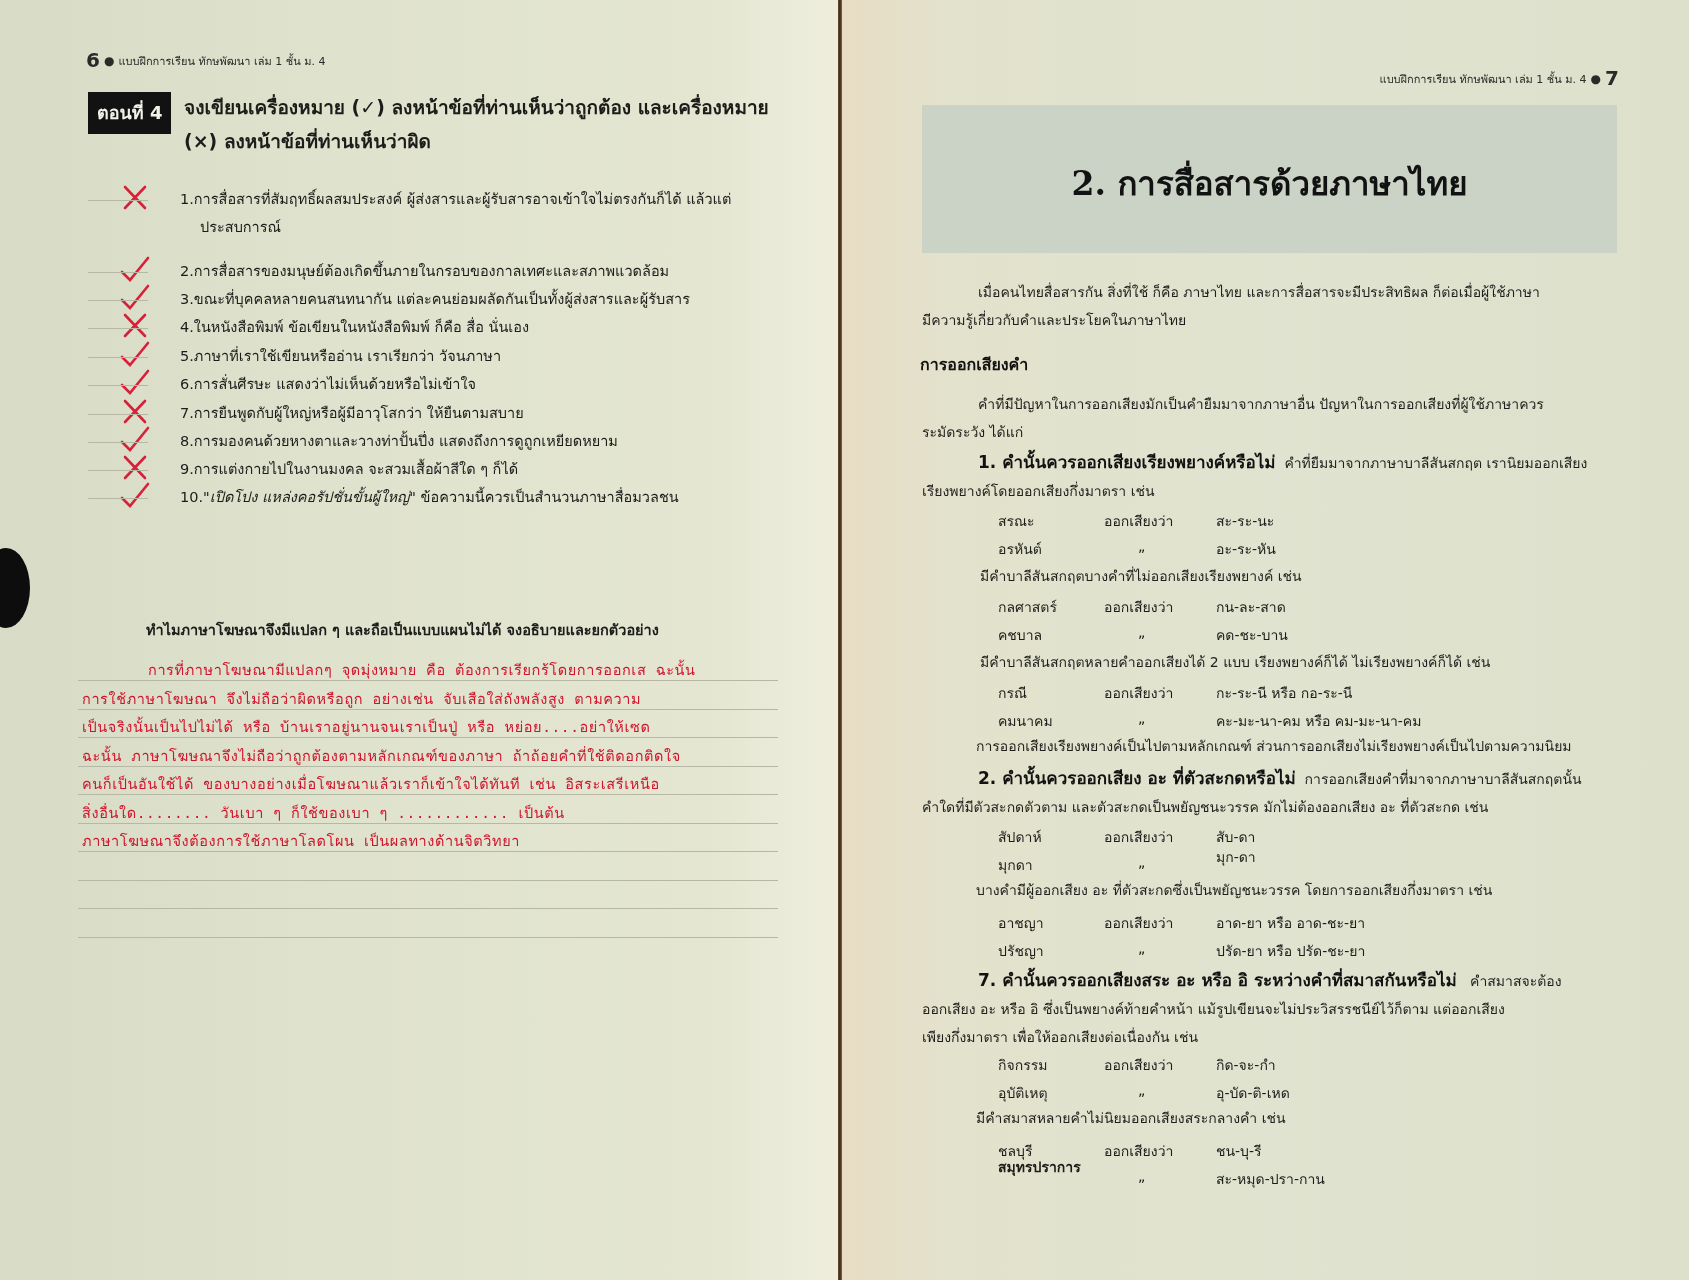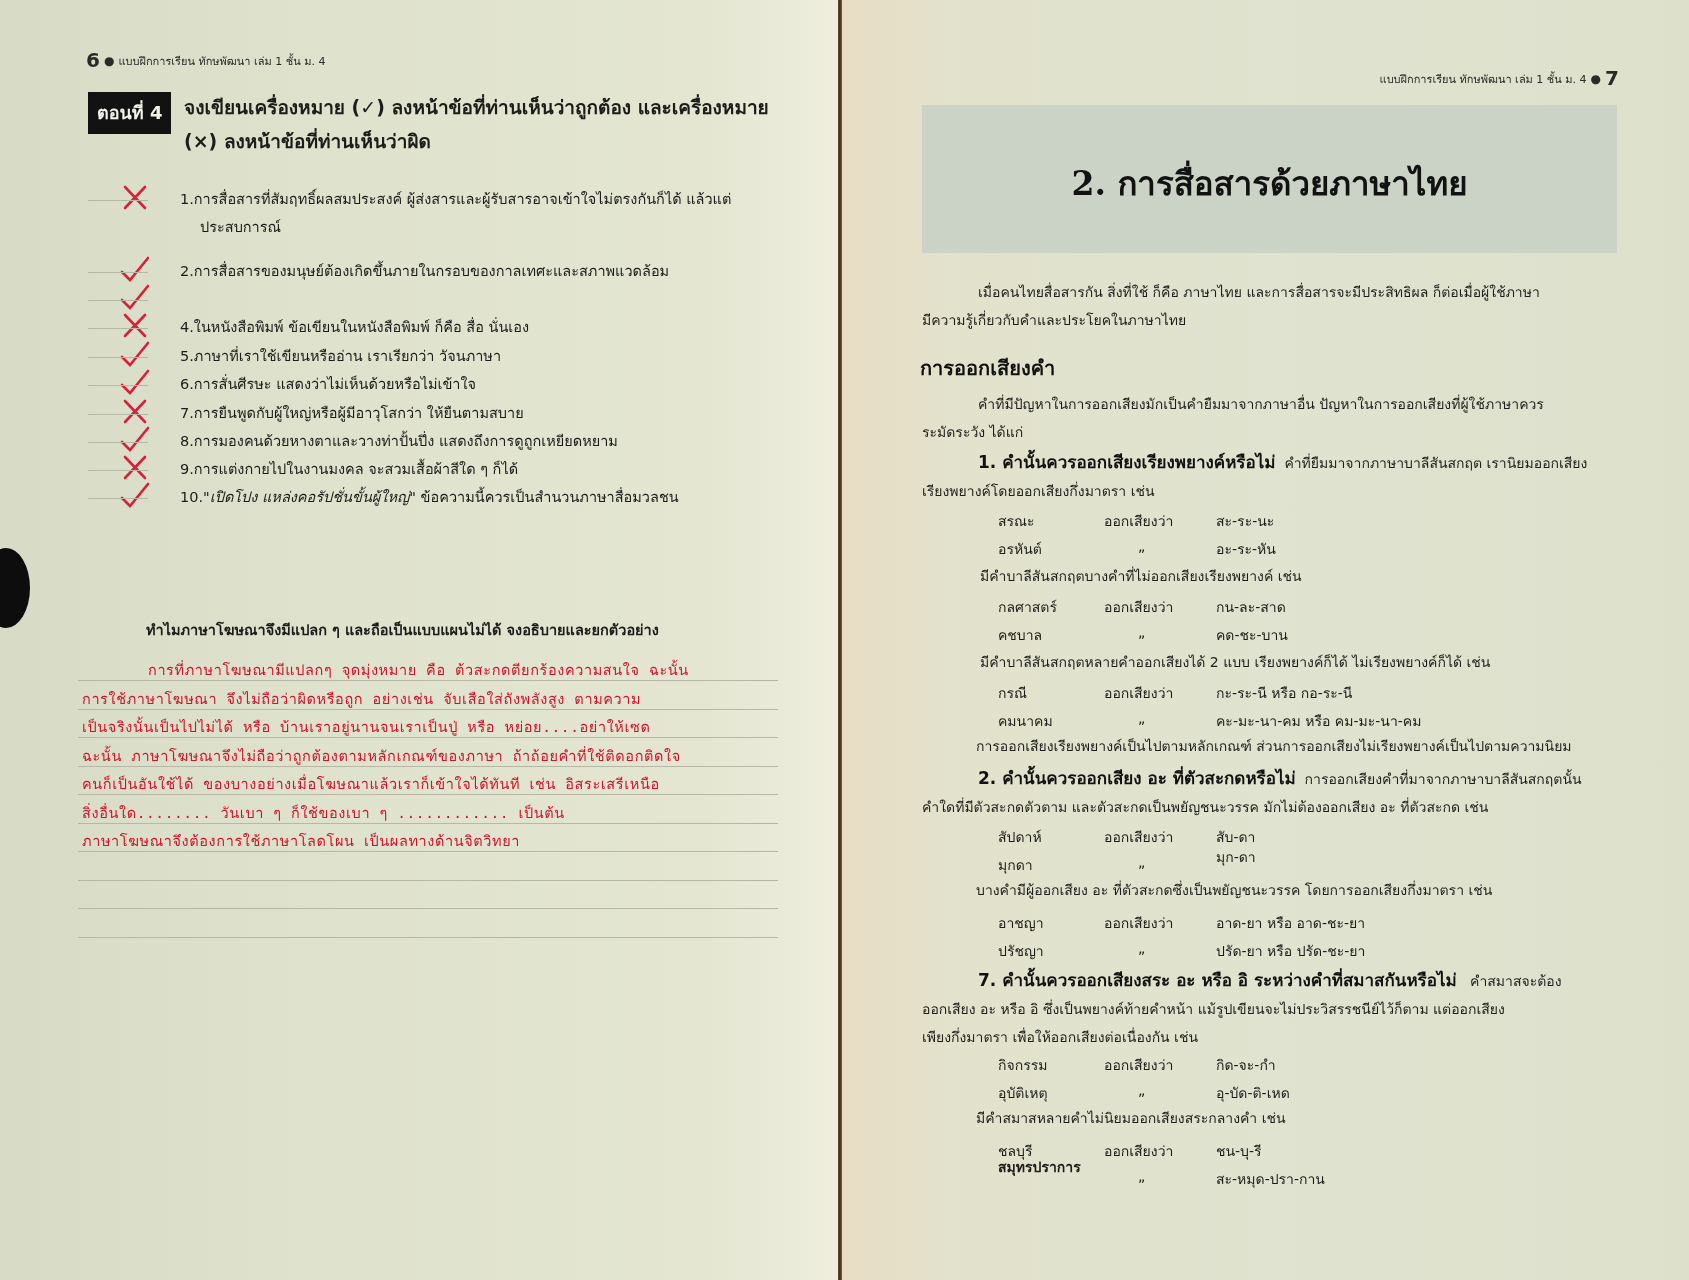--- a/index.html
+++ b/index.html
@@ -17,21 +17,21 @@
   .instr{font-weight:bold;font-size:19px;line-height:34px;}
   .item{position:absolute;left:0;font-size:14.5px;line-height:22px;width:620px;}
   .mark{position:absolute;width:34px;height:30px;}
   .mark svg{width:100%;height:100%;}
   .rule{position:absolute;height:1px;background:#b6b8a4;}
   .question{position:absolute;font-size:14.5px;font-weight:bold;}
   .hand{position:absolute;color:#d0142c;font-size:14.5px;letter-spacing:0.6px;white-space:nowrap;font-family:"DejaVu Sans Mono","Liberation Mono",monospace;}
   .title-band{position:absolute;left:922px;top:105px;width:695px;height:148px;background:#cbd3c6;}
   .title{position:absolute;left:0;width:100%;top:52px;text-align:center;font-size:33px;font-weight:bold;color:#121212;font-family:"DejaVu Serif","Liberation Serif",serif;}
   .para{position:absolute;font-size:14px;line-height:28px;color:#1e1e1c;}
-  .h2{position:absolute;font-size:20px;font-weight:bold;color:#121212;}
+  .h2{position:absolute;font-size:16px;font-weight:bold;color:#121212;}
   .sub{font-weight:bold;font-size:17px;color:#121212;}
   .ex{position:absolute;font-size:14px;}
   .ex span{position:absolute;white-space:nowrap;}
 </style>
 </head>
 <body>
 
 <div class="page page-left">
   <div class="hole"></div>
 
@@ -55,20 +55,21 @@
       <div class="item" style="left: 62px; top: -2px;"><span>1.</span><span>การสื่อสารที่สัมฤทธิ์ผลสมประสงค์ ผู้ส่งสารและผู้รับสารอาจเข้าใจไม่ตรงกันก็ได้ แล้วแต่</span><div style="padding-left: 20px; margin-top: 6px;">ประสบการณ์</div></div>
       <div class="mark" style="left: 0px; top: 64px;"><svg viewBox="0 0 34 30">
           <path d="M4 18 L12 26 L30 4" fill="none" stroke="#d8203a" stroke-width="2.6" stroke-linecap="round"></path>
         </svg></div>
       <div class="rule" style="left: -30px; width: 60px; top: 82px;"></div>
       <div class="item" style="left: 62px; top: 70px;"><span>2.</span><span>การสื่อสารของมนุษย์ต้องเกิดขึ้นภายในกรอบของกาลเทศะและสภาพแวดล้อม</span></div>
       <div class="mark" style="left: 0px; top: 92px;"><svg viewBox="0 0 34 30">
           <path d="M4 18 L12 26 L30 4" fill="none" stroke="#d8203a" stroke-width="2.6" stroke-linecap="round"></path>
         </svg></div>
       <div class="rule" style="left: -30px; width: 60px; top: 110px;"></div>
+      <div class="item" style="left: 62px; top: 98px;"><span>3.</span><span>ขณะที่บุคคลหลายคนสนทนากัน แต่ละคนย่อมผลัดกันเป็นทั้งผู้ส่งสารและผู้รับสาร</span></div>
       <div class="mark" style="left: 0px; top: 120px;"><svg viewBox="0 0 34 30">
           <path d="M7 5 L27 26 M27 5 L7 26" fill="none" stroke="#d8203a" stroke-width="2.6" stroke-linecap="round"></path>
         </svg></div>
       <div class="rule" style="left: -30px; width: 60px; top: 138px;"></div>
       <div class="item" style="left: 62px; top: 126px;"><span>4.</span><span>ในหนังสือพิมพ์ ข้อเขียนในหนังสือพิมพ์ ก็คือ สื่อ นั่นเอง</span></div>
       <div class="mark" style="left: 0px; top: 149px;"><svg viewBox="0 0 34 30">
           <path d="M4 18 L12 26 L30 4" fill="none" stroke="#d8203a" stroke-width="2.6" stroke-linecap="round"></path>
         </svg></div>
       <div class="rule" style="left: -30px; width: 60px; top: 167px;"></div>
       <div class="item" style="left: 62px; top: 155px;"><span>5.</span><span>ภาษาที่เราใช้เขียนหรืออ่าน เราเรียกว่า วัจนภาษา</span></div>
@@ -97,21 +98,21 @@
         </svg></div>
       <div class="rule" style="left: -30px; width: 60px; top: 308px;"></div>
       <div class="item" style="left: 62px; top: 296px;"><span>10.</span><em>"เปิดโปง แหล่งคอรัปชั่นขั้นผู้ใหญ่"</em><span> ข้อความนี้ควรเป็นสำนวนภาษาสื่อมวลชน</span></div>
     </div>
 
 
   <div class="question" style="left:146px;top:618px;">ทำไมภาษาโฆษณาจึงมีแปลก ๆ และถือเป็นแบบแผนไม่ได้ จงอธิบายและยกตัวอย่าง</div>
 
   <div id="answerlines"></div>
 <div class="rule" style="left: 78px; width: 700px; top: 680px;"></div>
-    <div class="hand" style="left: 148px; top: 658px;">การที่ภาษาโฆษณามีแปลกๆ จุดมุ่งหมาย คือ ต้วสะกดตียกร้องความสนใจ ฉะนั้น</div>
+    <div class="hand" style="left: 148px; top: 658px;">การที่ภาษาโฆษณามีแปลกๆ จุดมุ่งหมาย คือ ต้องการเรียกร้โดยการออกเส ฉะนั้น</div>
     <div class="rule" style="left: 78px; width: 700px; top: 708.5px;"></div>
     <div class="hand" style="left: 82px; top: 686.5px;">การใช้ภาษาโฆษณา จึงไม่ถือว่าผิดหรือถูก อย่างเช่น จับเสือใส่ถังพลังสูง ตามความ</div>
     <div class="rule" style="left: 78px; width: 700px; top: 737px;"></div>
     <div class="hand" style="left: 82px; top: 715px;">เป็นจริงนั้นเป็นไปไม่ได้ หรือ บ้านเราอยู่นานจนเราเป็นปู่ หรือ หย่อย....อย่าให้เซด</div>
     <div class="rule" style="left: 78px; width: 700px; top: 765.5px;"></div>
     <div class="hand" style="left: 82px; top: 743.5px;">ฉะนั้น ภาษาโฆษณาจึงไม่ถือว่าถูกต้องตามหลักเกณฑ์ของภาษา ถ้าถ้อยคำที่ใช้ติดอกติดใจ</div>
     <div class="rule" style="left: 78px; width: 700px; top: 794px;"></div>
     <div class="hand" style="left: 82px; top: 772px;">คนก็เป็นอันใช้ได้ ของบางอย่างเมื่อโฆษณาแล้วเราก็เข้าใจได้ทันที เช่น อิสระเสรีเหนือ</div>
     <div class="rule" style="left: 78px; width: 700px; top: 822.5px;"></div>
     <div class="hand" style="left: 82px; top: 800.5px;">สิ่งอื่นใด........ วันเบา ๆ ก็ใช้ของเบา ๆ ............ เป็นต้น</div>

